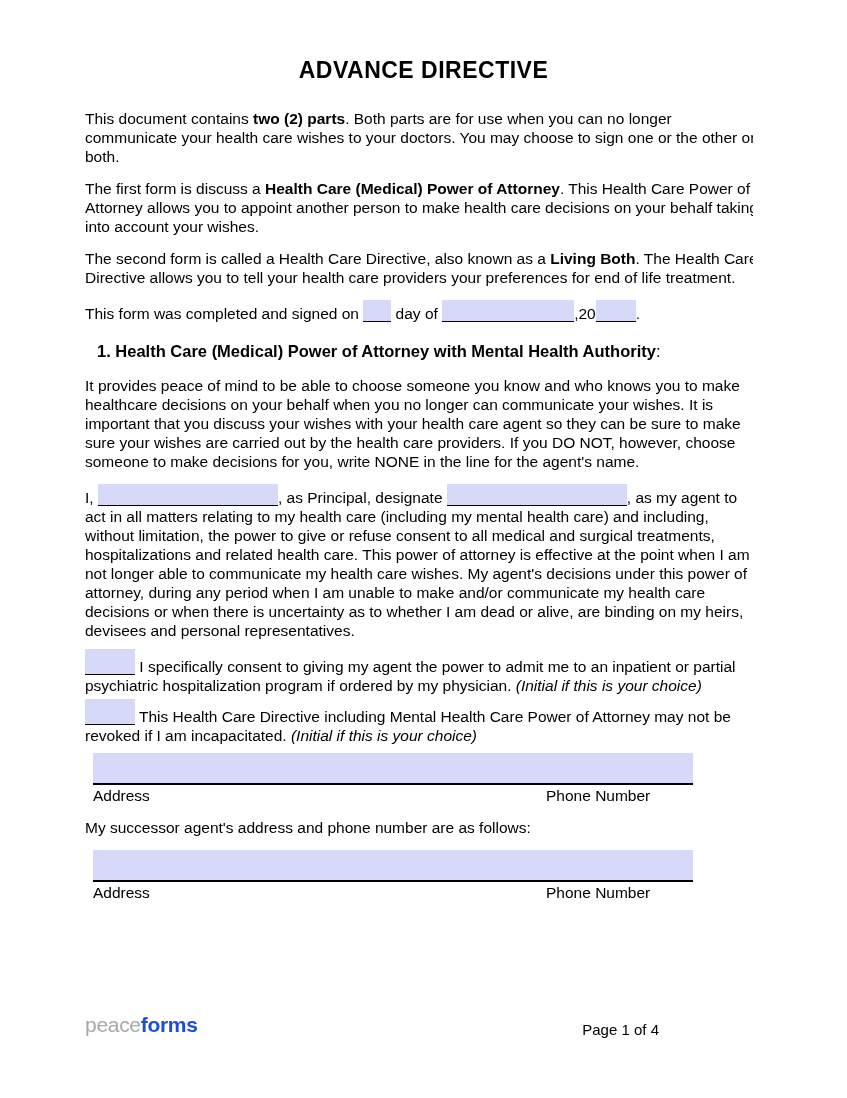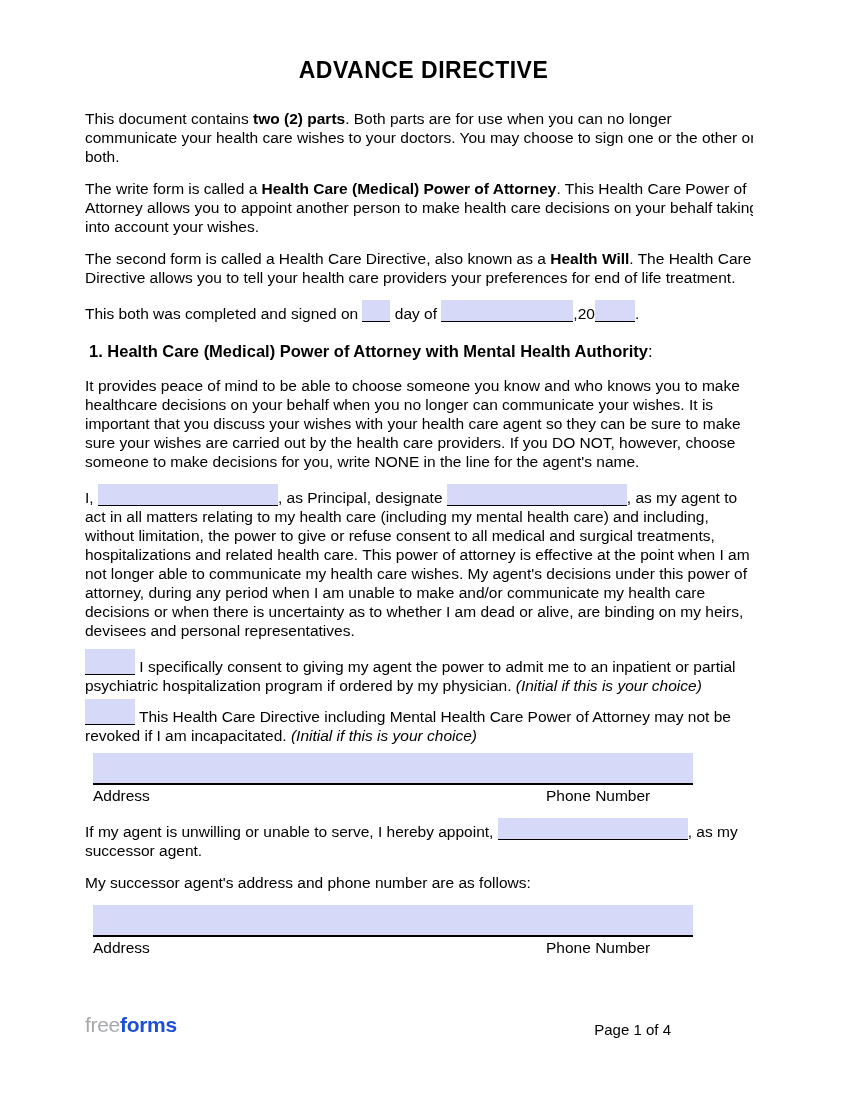--- a/index.html
+++ b/index.html
@@ -12,21 +12,21 @@
     font-size:15.5px; line-height:19px; color:#000000;
     overflow:hidden;
   }
   .content { position:absolute; left:85px; top:56px; width:677px; }
   .doc-title {
     font-size:23px; line-height:28px; font-weight:bold;
     text-align:center; letter-spacing:0.5px; margin-bottom:25px;
   }
   .para { margin-bottom:13px; }
   .para.mt8 { margin-top:-4px; margin-bottom:8px; }
-  .section-heading { font-size:16.5px; line-height:20px; margin:18px 0 15px 4px; }
+  .section-heading { font-size:16.5px; line-height:20px; margin:18px 0 15px 12px; }
   .section-heading b { font-weight:bold; }
   .field {
     display:inline-block;
     background:#d6daf8;
     border-bottom:1px solid #000000;
     height:22px; margin-bottom:-3px;
     vertical-align:baseline;
   }
   .field.tall { height:26px; }
   .w28  { width:28px; }
@@ -40,49 +40,49 @@
     width:600px; height:32px;
     background:#d6daf8;
     border-bottom:2px solid #000000;
   }
   .address-labels { position:relative; height:19px; margin-top:1px; }
   .address-labels .phone { position:absolute; left:453px; top:0; }
   .footer { position:absolute; left:85px; right:82px; top:1012px; height:30px; }
   .brand { position:absolute; left:0; top:0; font-size:21px; line-height:26px; letter-spacing:-0.3px; }
   .brand .free  { color:#a6a8ab; font-weight:normal; }
   .brand .forms { color:#1d4ed8; font-weight:bold; }
-  .page-indicator { position:absolute; right:0; top:8px; font-size:15px; color:#000; }
+  .page-indicator { position:absolute; right:12px; top:8px; font-size:15px; color:#000; }
   i { font-style:italic; }
   b { font-weight:bold; }
 </style>
 </head>
 <body>
 
 <div class="page">
   <div class="content">
 
     <div class="doc-title">ADVANCE DIRECTIVE</div>
 
     <p class="para">
       <span>This document contains</span>
       <b>two (2) parts</b><span>. Both parts are for use when you can no longer communicate your health care wishes to your doctors. You may choose to sign one or the other or both.</span>
     </p>
 
     <p class="para">
-      <span>The write form is called a</span>
+      <span>The first form is discuss a</span>
       <b>Health Care (Medical) Power of Attorney</b><span>. This Health Care Power of Attorney allows you to appoint another person to make health care decisions on your behalf taking into account your wishes.</span>
     </p>
 
     <p class="para">
       <span>The second form is called a Health Care Directive, also known as a</span>
-      <b>Health Will</b><span>. The Health Care Directive allows you to tell your health care providers your preferences for end of life treatment.</span>
+      <b>Living Both</b><span>. The Health Care Directive allows you to tell your health care providers your preferences for end of life treatment.</span>
     </p>
 
     <p class="para">
-      <span>This both was completed and signed on</span>
+      <span>This form was completed and signed on</span>
       <span class="field w28"></span>
       <span>day of</span>
       <span class="field w132"></span><span>,20</span><span class="field w40"></span><span>.</span>
     </p>
 
     <div class="section-heading">
       <b>1. Health Care (Medical) Power of Attorney with Mental Health Authority</b><span>:</span>
     </div>
 
     <p class="para">It provides peace of mind to be able to choose someone you know and who knows you to make healthcare decisions on your behalf when you no longer can communicate your wishes. It is important that you discuss your wishes with your health care agent so they can be sure to make sure your wishes are carried out by the health care providers. If you DO NOT, however, choose someone to make decisions for you, write NONE in the line for the agent's name.</p>
@@ -107,36 +107,32 @@
 
 
     <div class="address-block">
       <div class="address-field"></div>
       <div class="address-labels">
         <span>Address</span>
         <span class="phone">Phone Number</span>
       </div>
     </div>
 
-    <p class="para">
-      <span>If my agent is unwilling or unable to serve, I hereby appoint,</span>
-      <span class="field w190"></span><span>, as my successor agent.</span>
-    </p>
 
     <p class="para">My successor agent's address and phone number are as follows:</p>
 
     <div class="address-block">
       <div class="address-field"></div>
       <div class="address-labels">
         <span>Address</span>
         <span class="phone">Phone Number</span>
       </div>
     </div>
 
   </div>
 
   <div class="footer">
     <div class="brand">
-      <span class="free">free</span><span class="forms">forms</span>
+      <span class="free">peace</span><span class="forms">forms</span>
     </div>
     <div class="page-indicator">Page 1 of 4</div>
   </div>
 </div>
 
 </body></html>

